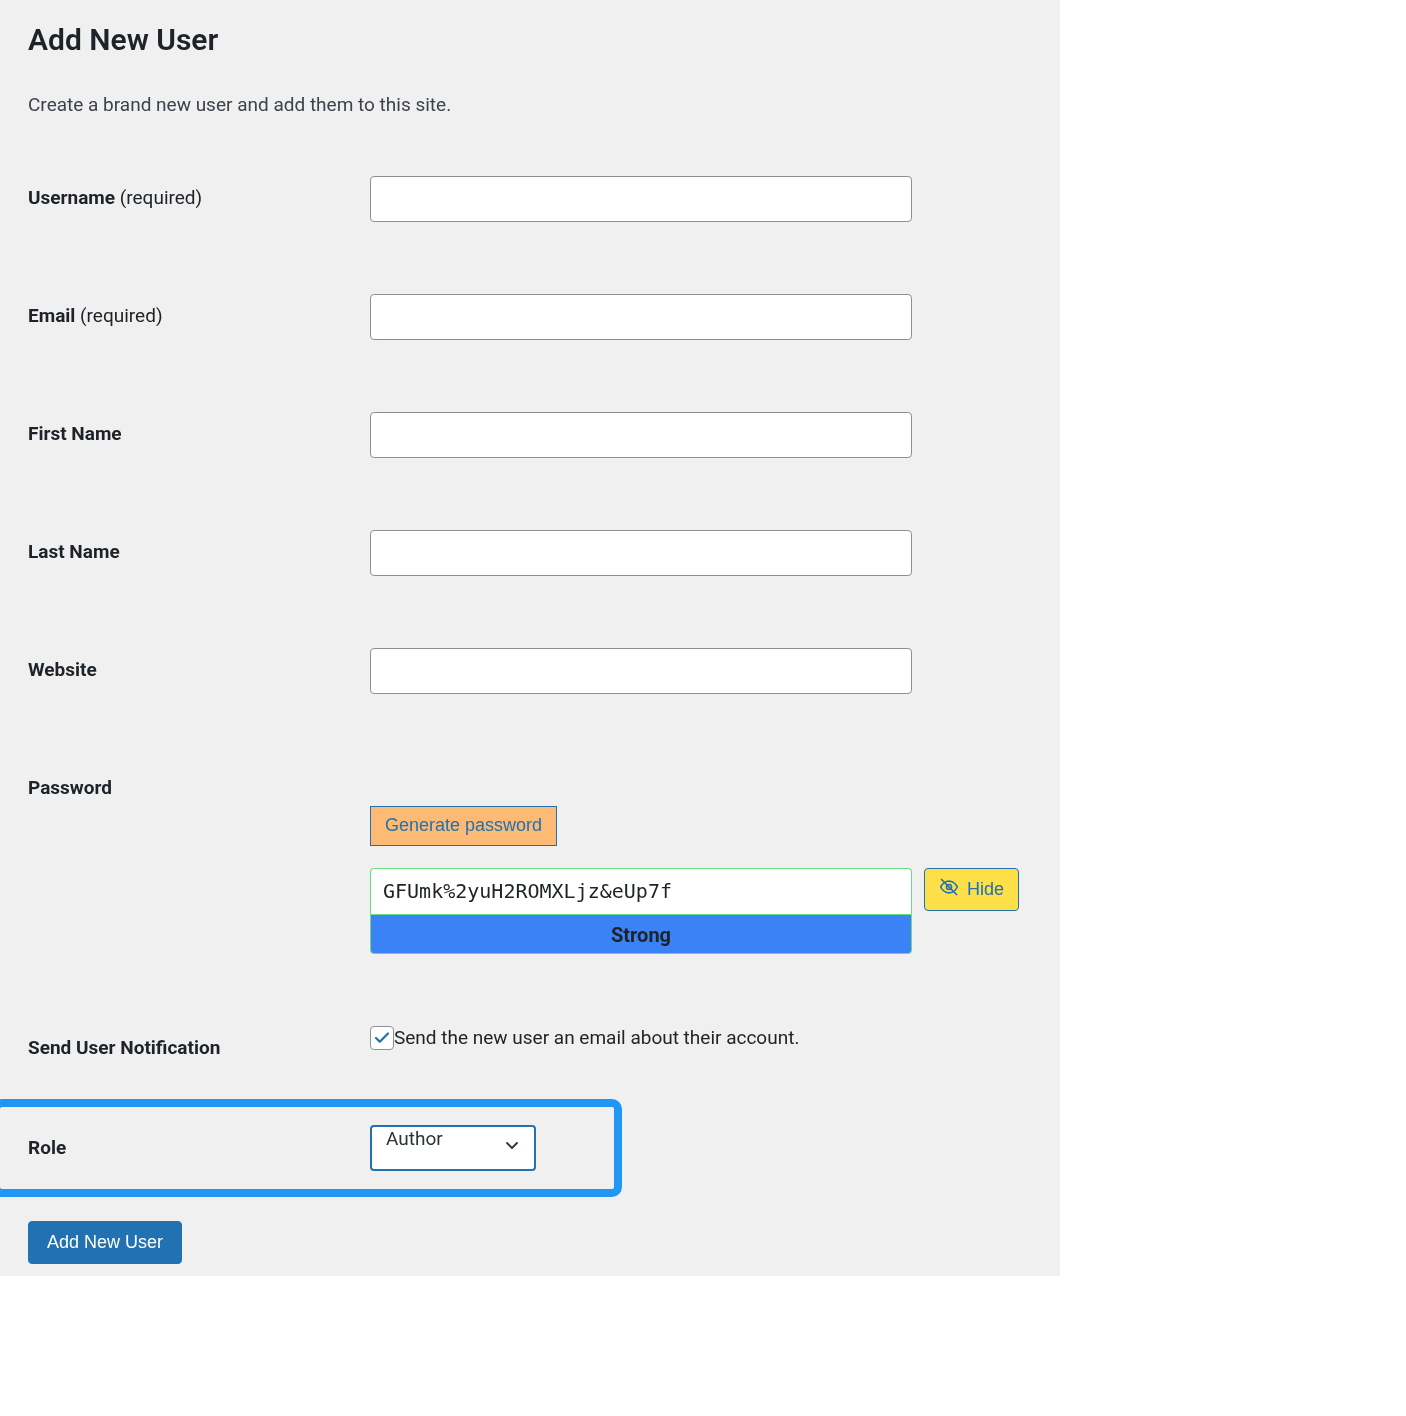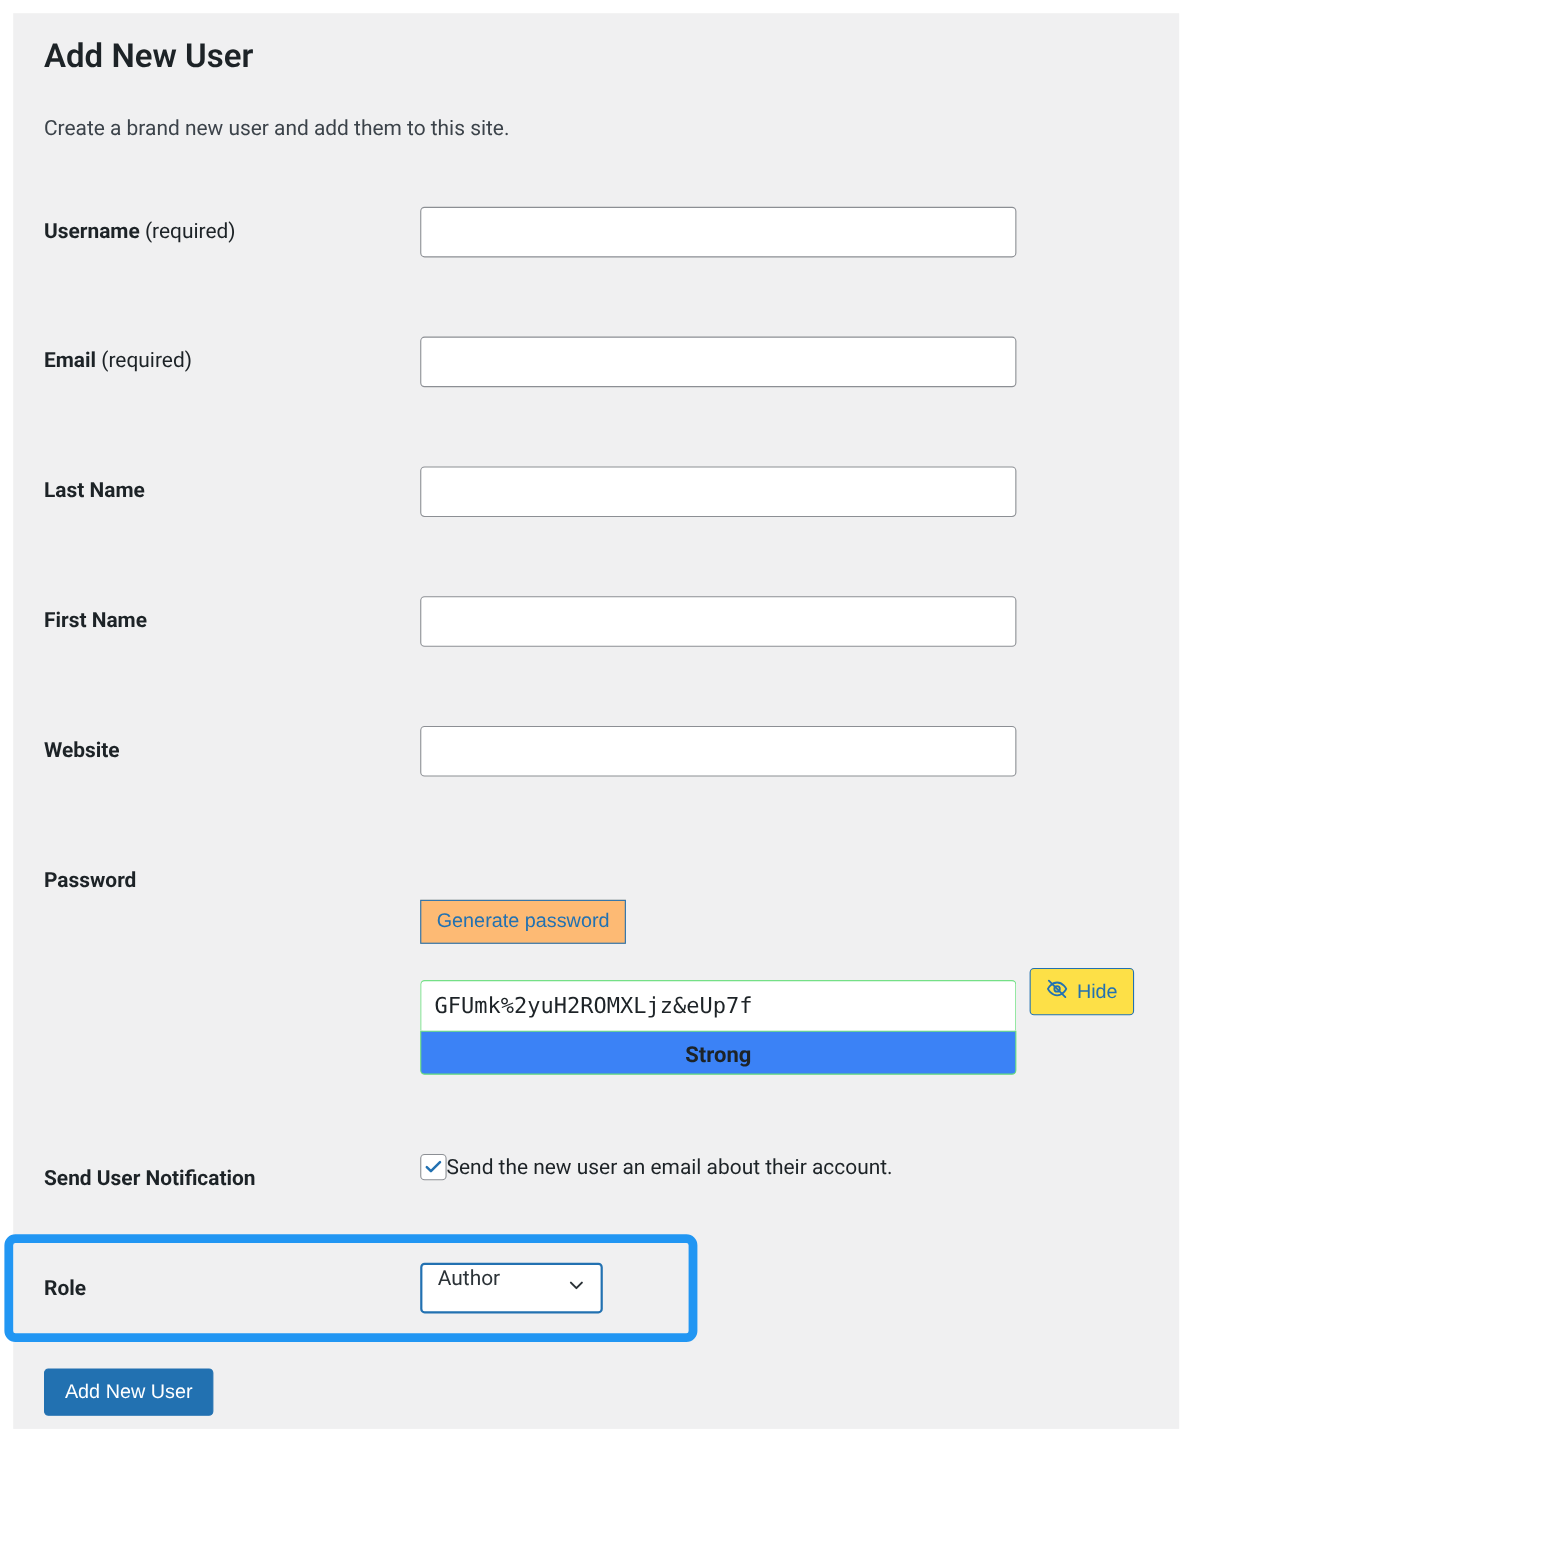--- a/index.html
+++ b/index.html
@@ -4,21 +4,21 @@
 <style>
   * { box-sizing: border-box; }
   html, body { margin: 0; padding: 0; }
   body {
     font-family: -apple-system, BlinkMacSystemFont, "Segoe UI", Roboto, Helvetica, Arial, sans-serif;
     background: #fff;
     color: #1d2327;
   }
   .page-wrap {
     width: 1406px;
-    padding: 12px;
+    padding: 0;
   }
   .panel {
     background: #f0f0f1;
     width: 1060px;
     padding: 12px 0 0 28px;
     position: relative;
   }
   h1.page-title {
     font-size: 30px;
     font-weight: 600;
@@ -64,21 +64,21 @@
     color: #2271b1;
     background: #fdba74;
     border-radius: 0;
     padding: 8px 14px;
     font-size: 18px;
     cursor: pointer;
     line-height: 1.2;
     margin-top: 40px;
   }
   .pw-group { display: flex; align-items: flex-start; gap: 12px; margin-top: 22px; }
-  .pw-stack { display: flex; flex-direction: column; width: 542px; margin-top: 11px; }
+  .pw-stack { display: flex; flex-direction: column; width: 542px; }
   input.pw-field {
     width: 542px;
     height: 46px;
     border: 1px solid #68de7c;
     border-bottom: none;
     border-radius: 4px 4px 0 0;
     background: #fff;
     font-family: ui-monospace, SFMono-Regular, Menlo, Consolas, monospace;
     font-size: 20px;
     padding: 0 12px;
@@ -202,29 +202,29 @@
       <div class="label-col">
         <span>Email </span><span class="req">(required)</span>
       </div>
       <div class="field-col">
         <input type="text" class="text-field" value="" style="">
       </div>
     </div>
 
     
     <div class="form-row">
+      <div class="label-col">First Name</div>
+      <div class="field-col">
+        <input type="text" class="text-field" value="" style="">
+      </div>
+    </div>
+
+    
+    <div class="form-row">
       <div class="label-col">Last Name</div>
-      <div class="field-col">
-        <input type="text" class="text-field" value="" style="">
-      </div>
-    </div>
-
-    
-    <div class="form-row">
-      <div class="label-col">First Name</div>
       <div class="field-col">
         <input type="text" class="text-field" value="" style="">
       </div>
     </div>
 
     
     <div class="form-row">
       <div class="label-col">Website</div>
       <div class="field-col">
         <input type="text" class="text-field" value="" style="">

